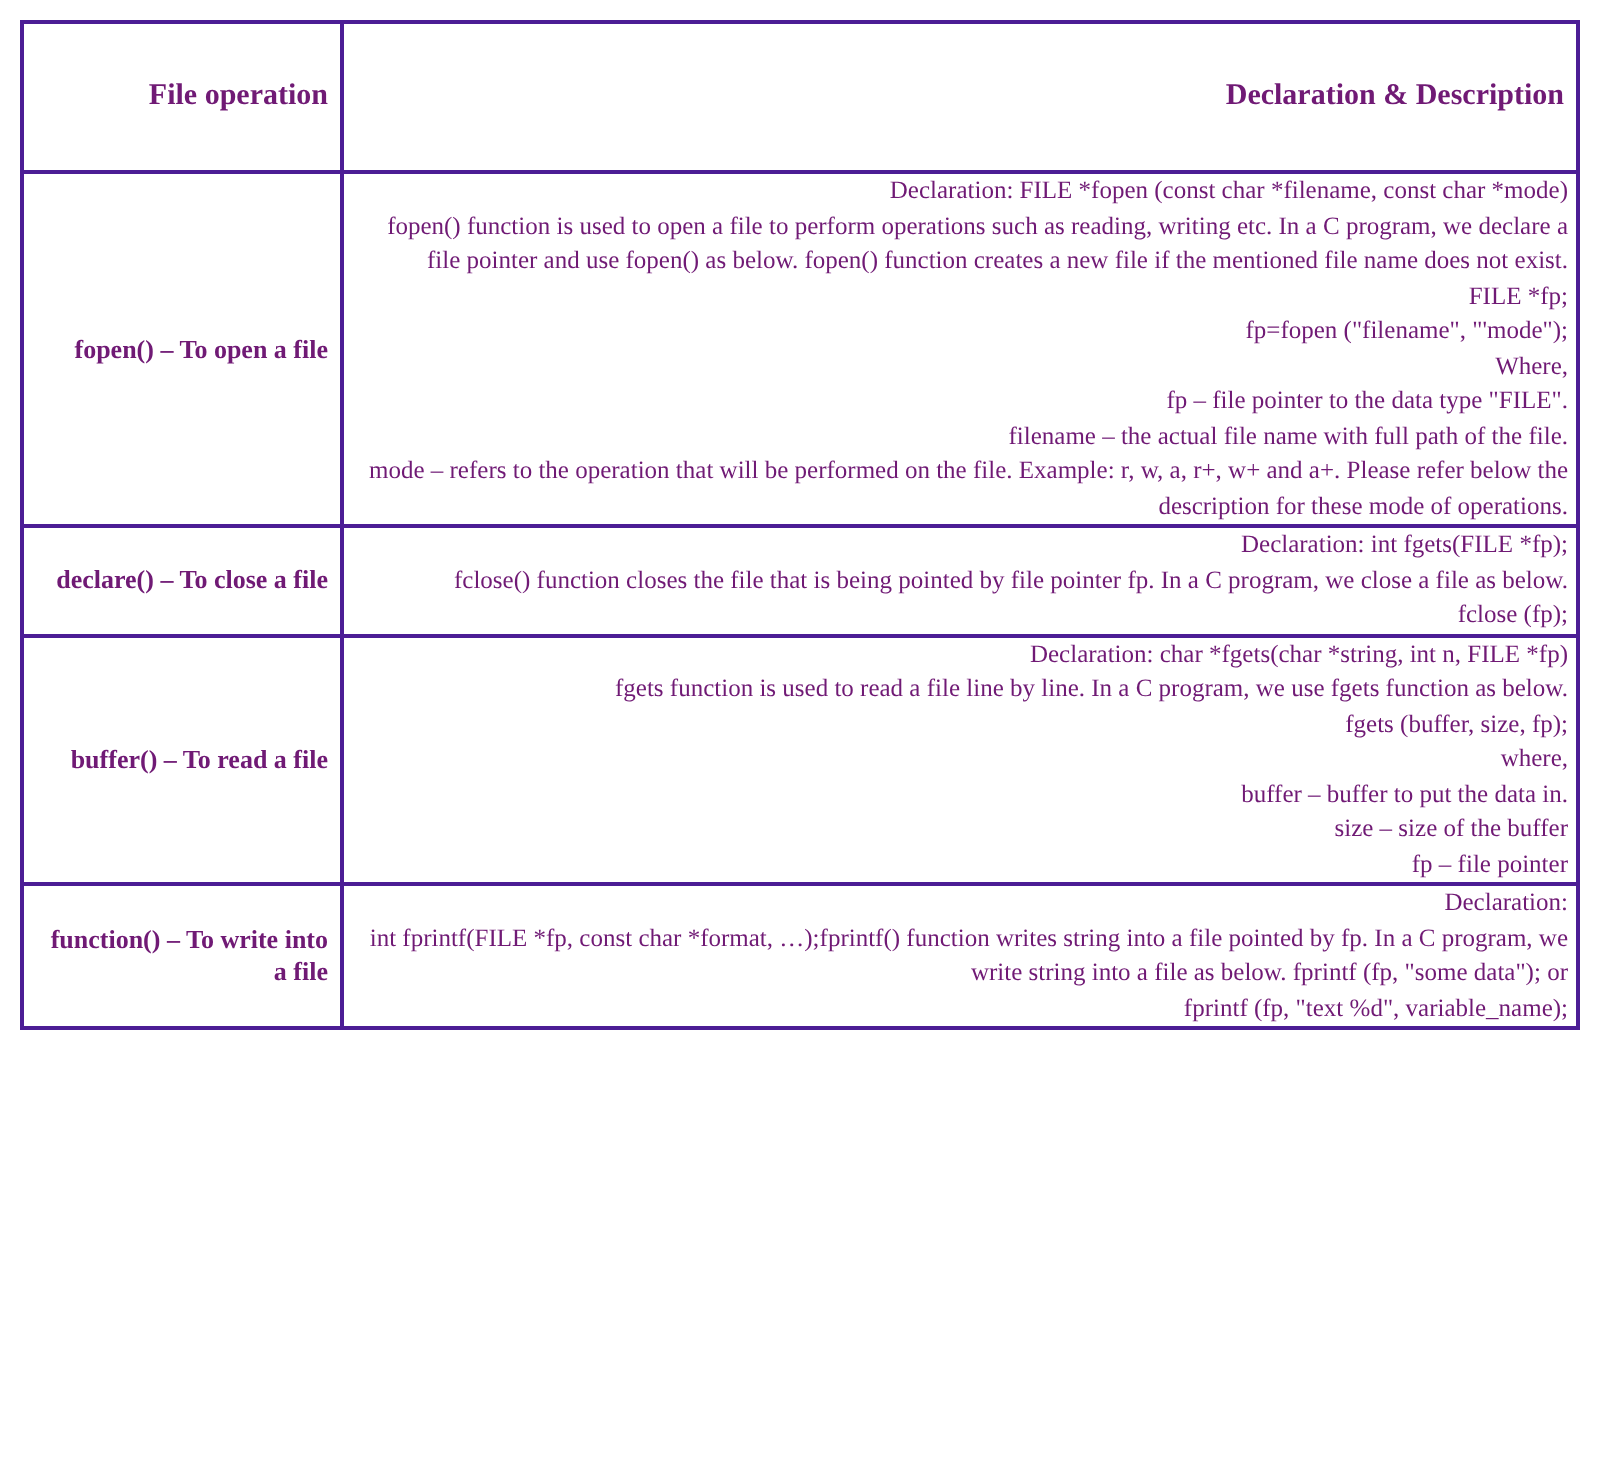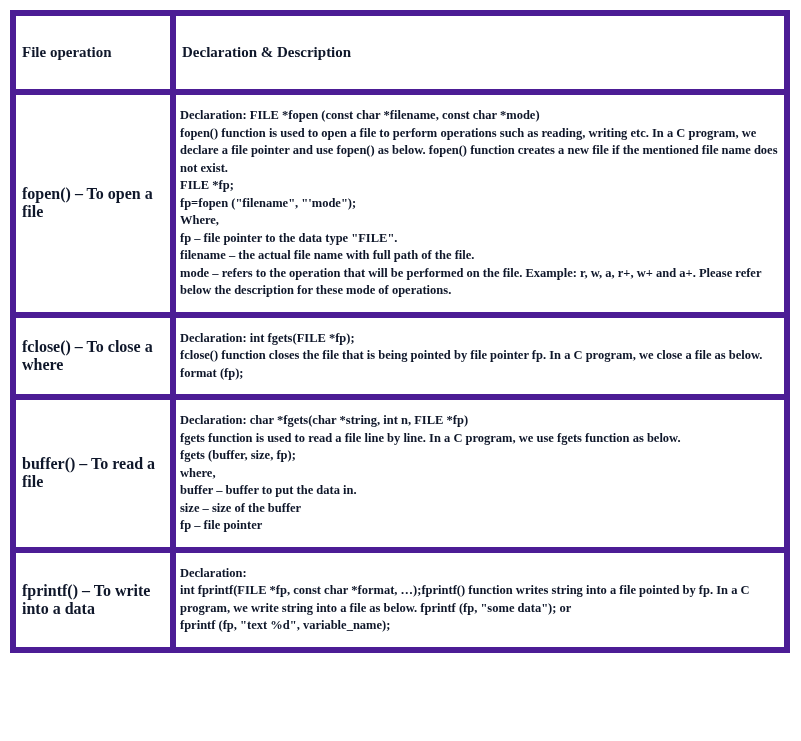--- a/index.html
+++ b/index.html
@@ -10,65 +10,64 @@
       background: #fff;
       color: #006600;
       font-size: 13px;
     }
     table {
       border-collapse: collapse;
       width: 780px;
       margin: 0;
     }
     th, td {
-      border: 6px solid #4c1d95;
+      border: 2px solid #4c1d95;
       padding: 10px 6px;
       vertical-align: middle;
-      text-align: left;
-      color: #0f172a;
+      text-align: right;
+      color: #701a75;
     }
     th {
       font-weight: bold;
       font-size: 15px;
       padding: 28px 6px;
     }
     th.col1 { width: 160px; }
     td.col1 {
       width: 160px;
       font-weight: bold;
-      font-size: 16px;
+      font-size: 13px;
     }
     td.col2 {
       font-size: 12.5px;
       line-height: 1.4;
-      padding: 12px 4px;
-      font-weight: bold;
+      padding: 0 4px;
     }
   </style>
 </head>
 <body>
 
 <table>
   <thead>
     <tr>
       <th class="col1">File operation</th>
       <th>Declaration &amp; Description</th>
     </tr>
   </thead>
   <tbody>
       <tr>
         <td class="col1">fopen() – To open a file</td>
         <td class="col2"><span>Declaration: FILE *fopen (const char *filename, const char *mode)</span><br><span>fopen() function is used to open a file to perform operations such as reading, writing etc. In a C program, we declare a file pointer and use fopen() as below. fopen() function creates a new file if the mentioned file name does not exist.</span><br><span>FILE *fp;</span><br><span>fp=fopen ("filename", "'mode");</span><br><span>Where,</span><br><span>fp – file pointer to the data type "FILE".</span><br><span>filename – the actual file name with full path of the file.</span><br><span>mode – refers to the operation that will be performed on the file. Example: r, w, a, r+, w+ and a+. Please refer below the description for these mode of operations.</span></td>
       </tr>
       <tr>
-        <td class="col1">fclose() – To close a where</td>
-        <td class="col2"><span>Declaration: int fgets(FILE *fp);</span><br><span>fclose() function closes the file that is being pointed by file pointer fp. In a C program, we close a file as below.</span><br><span>format (fp);</span></td>
+        <td class="col1">declare() – To close a file</td>
+        <td class="col2"><span>Declaration: int fgets(FILE *fp);</span><br><span>fclose() function closes the file that is being pointed by file pointer fp. In a C program, we close a file as below.</span><br><span>fclose (fp);</span></td>
       </tr>
       <tr>
         <td class="col1">buffer() – To read a file</td>
         <td class="col2"><span>Declaration: char *fgets(char *string, int n, FILE *fp)</span><br><span>fgets function is used to read a file line by line. In a C program, we use fgets function as below.</span><br><span>fgets (buffer, size, fp);</span><br><span>where,</span><br><span>buffer – buffer to put the data in.</span><br><span>size – size of the buffer</span><br><span>fp – file pointer</span></td>
       </tr>
       <tr>
-        <td class="col1">fprintf() – To write into a data</td>
+        <td class="col1">function() – To write into a file</td>
         <td class="col2"><span>Declaration:</span><br><span>int fprintf(FILE *fp, const char *format, …);fprintf() function writes string into a file pointed by fp. In a C program, we write string into a file as below. fprintf (fp, "some data"); or</span><br><span>fprintf (fp, "text %d", variable_name);</span></td>
       </tr>
     </tbody>
 </table>
 
 </body></html>

